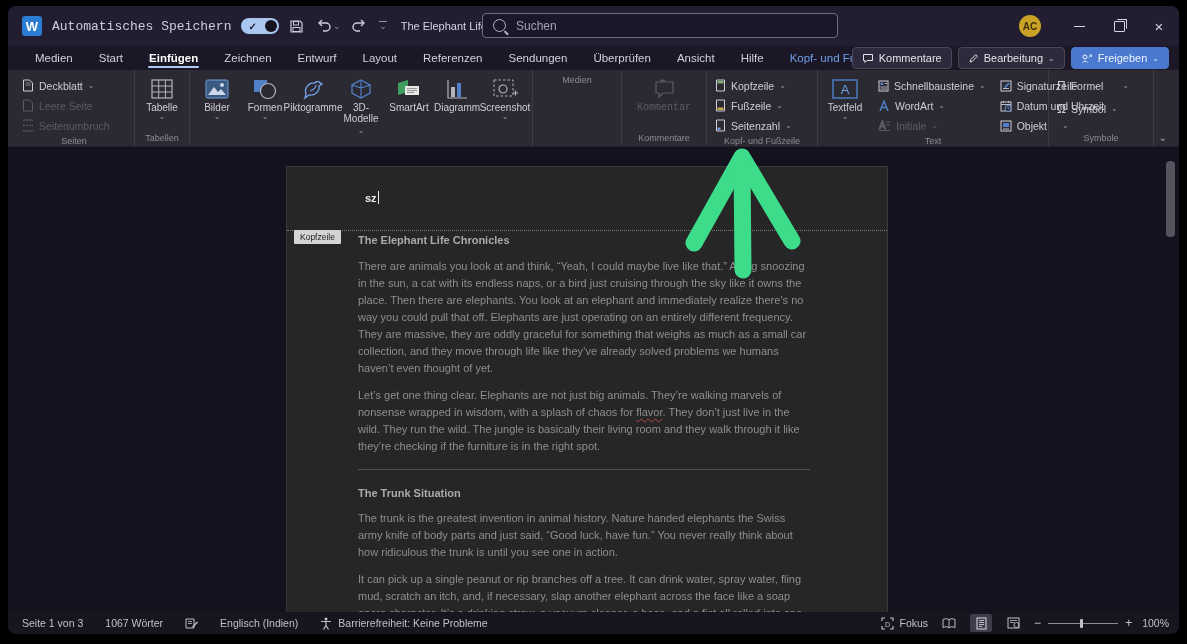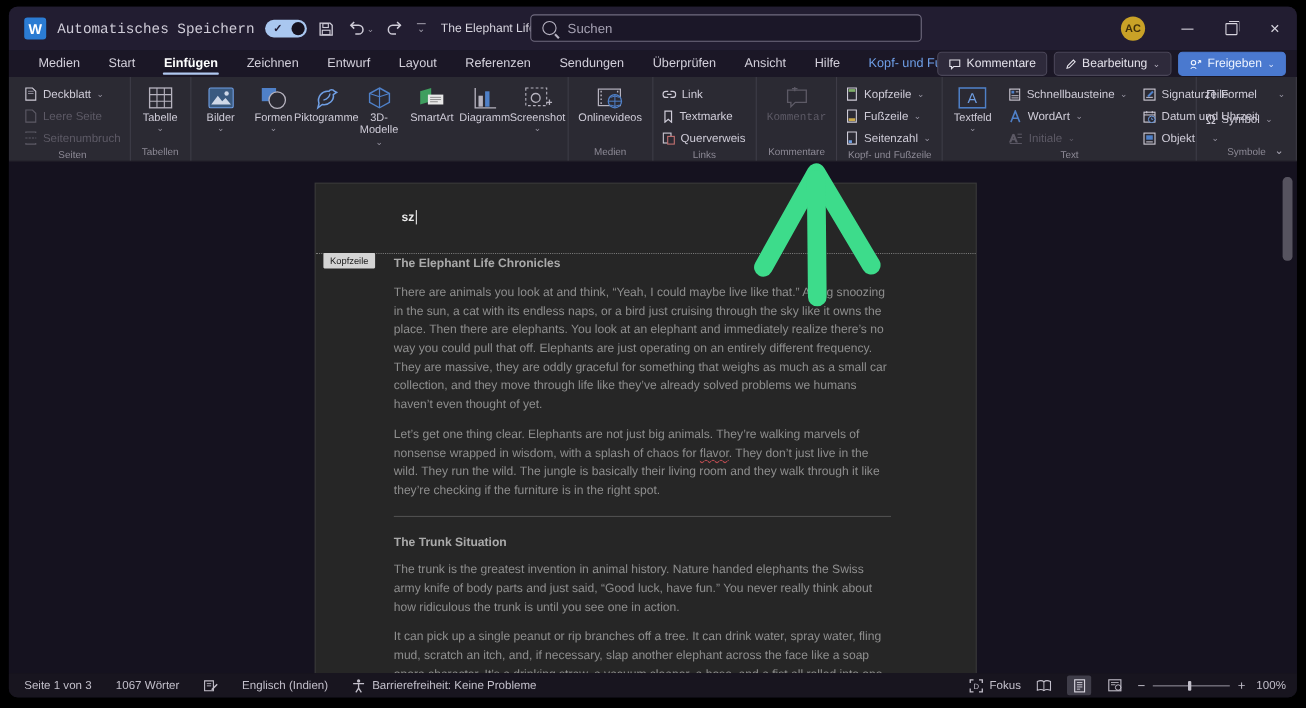--- a/index.html
+++ b/index.html
@@ -316,62 +316,23 @@
                   <path d="M21 15 h5 M23.5 12.5 v5" stroke="#b6b3bf" stroke-width="1.2"></path>
                 </svg>
           </span>
           <span>Screenshot</span>
           <span class="chev">⌄</span>
         </div>
       </div>
     </div>
 
     <div class="rgroup" style="width:80px;">
-      <div class="rgroup-items" style="justify-content:center;width:100%;">
-        <div class="rbtn-lg">
-          <span class="ric">
-            <svg width="26" height="22" viewBox="0 0 26 22">
-                  <rect x="2" y="3" width="20" height="15" fill="none" stroke="#b6b3bf" stroke-width="1.1"></rect>
-                  <path d="M4.5 4.5 v1.5 M4.5 8 v1.5 M4.5 11.5 v1.5 M4.5 15 v1.5 M19.5 4.5 v1.5" stroke="#b6b3bf" stroke-width="1.3"></path>
-                  <circle cx="17" cy="14" r="6" fill="#2b2a33" stroke="#4f80c8" stroke-width="1.2"></circle>
-                  <path d="M11 14 h12 M17 8 v12 M13 10.5 a8 8 0 0 1 8 0 M13 17.5 a8 8 0 0 0 8 0" stroke="#4f80c8" stroke-width="0.9" fill="none"></path>
-                </svg>
-          </span>
-          <span>Onlinevideos</span>
-        </div>
-      </div>
       <div class="rgroup-label">Medien</div>
     </div>
 
-    <div class="rgroup" style="width:100px;">
-      <div class="rgroup-items">
-            <div class="rcol" style="padding-top:2px;">
-        <div class="rbtn-sm">
-          <svg width="13" height="11" viewBox="0 0 13 11">
-                  <path d="M5.5 3 h-2 a2.8 2.8 0 0 0 0 5.6 h2 M7.5 3 h2 a2.8 2.8 0 0 1 0 5.6 h-2 M4.5 5.8 h4" fill="none" stroke="#cfccd8" stroke-width="1.1"></path>
-                </svg>
-          <span>Link</span>
-        </div>
-        <div class="rbtn-sm">
-          <svg width="11" height="12" viewBox="0 0 11 12">
-                  <path d="M2.5 1 h6 v10 l-3 -2.5 l-3 2.5 z" fill="none" stroke="#cfccd8" stroke-width="1.1"></path>
-                </svg>
-          <span>Textmarke</span>
-        </div>
-        <div class="rbtn-sm">
-          <svg width="12" height="12" viewBox="0 0 12 12">
-                  <rect x="1" y="1" width="7" height="9" fill="none" stroke="#cfccd8" stroke-width="1"></rect>
-                  <rect x="5" y="4" width="6" height="7" fill="#2b2a33" stroke="#c27070" stroke-width="1"></rect>
-                </svg>
-          <span>Querverweis</span>
-        </div>
-      </div>
-          </div>
-      <div class="rgroup-label">Links</div>
-    </div>
 
     <div class="rgroup" style="width:76px;">
       <div class="rgroup-items" style="justify-content:center;width:100%;font-family:Liberation Mono, monospace;">
         <div class="rbtn-lg disabled">
           <span class="ric">
             <svg width="24" height="20" viewBox="0 0 24 20">
                   <path d="M4 3 h17 v11 h-10 l-4 4 v-4 h-3 z" fill="none" stroke="#5d5a66" stroke-width="1.2"></path>
                   <path d="M8 1.5 h5 M10.5 -1 v5" stroke="#5d5a66" stroke-width="1.2"></path>
                 </svg>
           </span>

